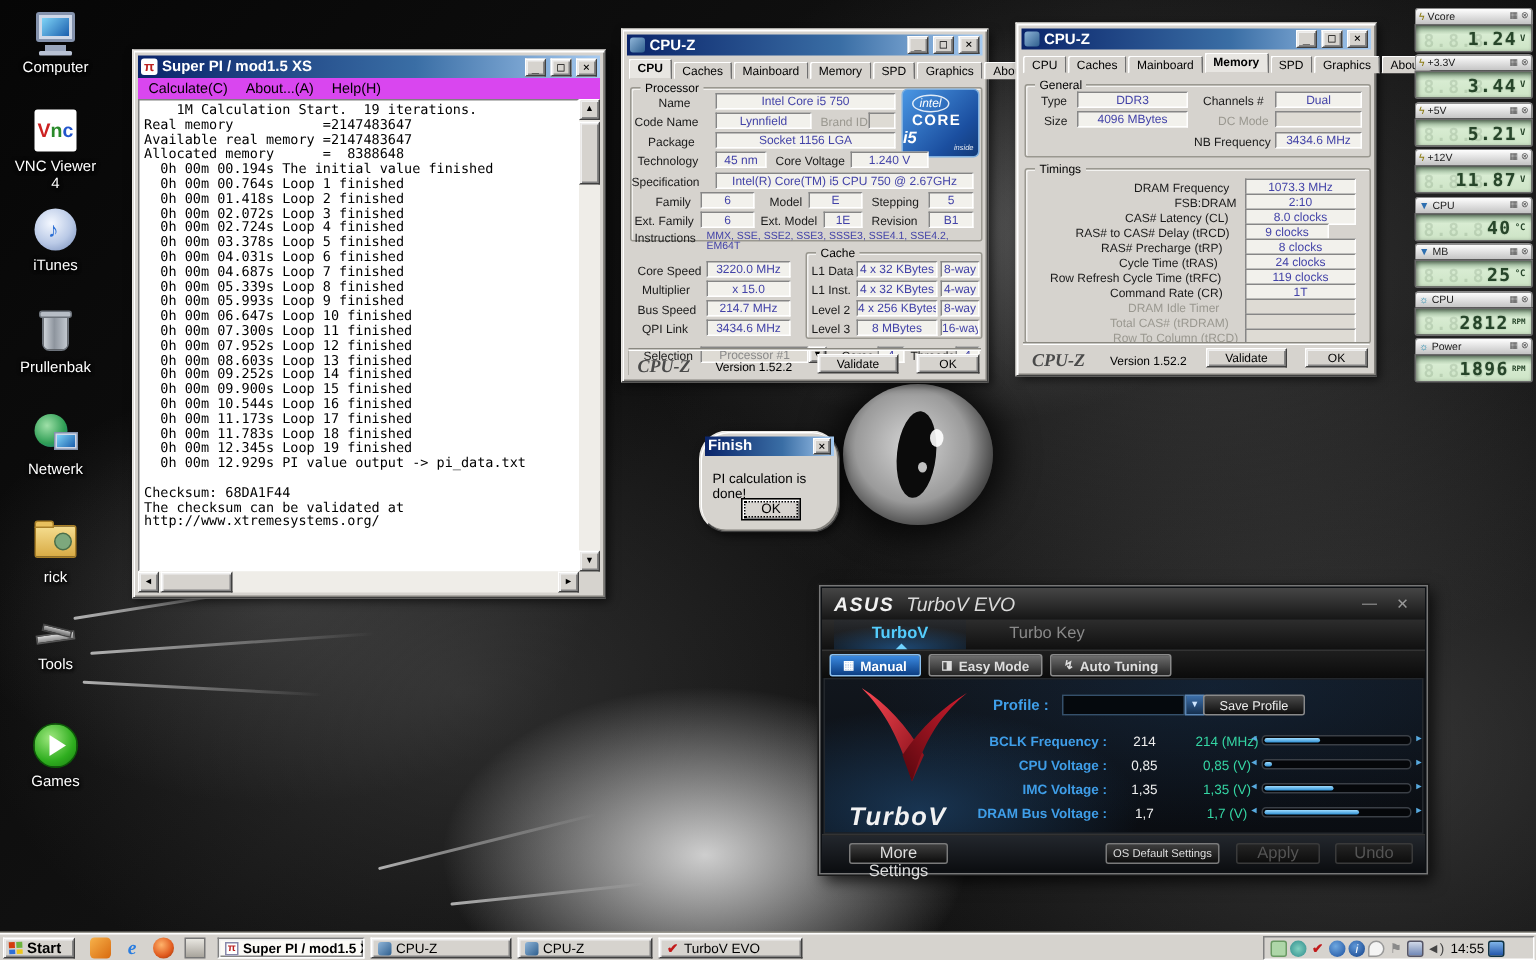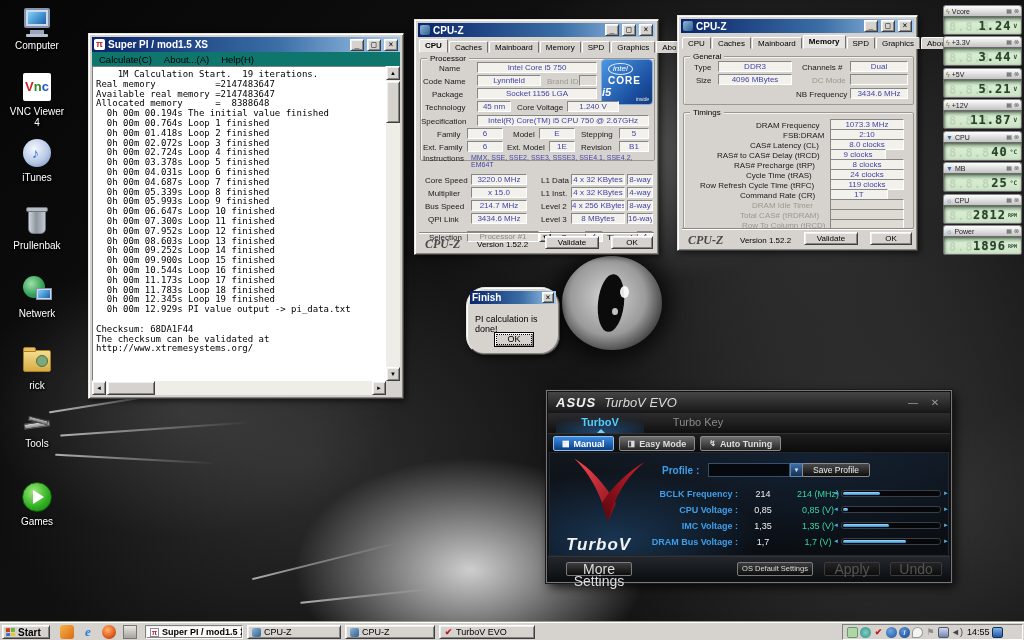--- a/index.html
+++ b/index.html
@@ -40,21 +40,21 @@
     padding:0 2px; gap:3px; }
   .tbar .ttl { color:#fff; font-size:10px; font-weight:bold; flex:1; white-space:nowrap; overflow:hidden; }
   .wbtn { width:14px; height:12px; background:#d6d3ce; border:1px solid; border-color:#fff #404040 #404040 #fff;
     box-shadow:inset 1px 1px 0 #efefef, inset -1px -1px 0 #848484; font-size:8px; line-height:10px; text-align:center;
     color:#000; font-family:"DejaVu Sans Mono",monospace; }
   .btn3d { background:#d6d3ce; border:1px solid; border-color:#fff #404040 #404040 #fff;
     box-shadow:inset 1px 1px 0 #efefef, inset -1px -1px 0 #848484; text-align:center; color:#000; }
 
   
   #superpi { left:88px; top:33px; width:316px; height:366px; }
-  #superpi .menu { position:absolute; left:3px; right:3px; top:18px; height:14px; background:#0f766e;
+  #superpi .menu { position:absolute; left:3px; right:3px; top:18px; height:14px; background:#d946ef;
     display:flex; gap:2px; font-size:9.5px; align-items:center; padding-left:2px; }
   #superpi .menu span { padding:0 5px; }
   #superpi .content { position:absolute; left:3px; top:32px; right:17px; bottom:17px; background:#fff;
     border:1px solid; border-color:#808080 #fff #fff #808080; overflow:hidden; }
   #superpi pre { font-family:"DejaVu Sans Mono",monospace; font-size:9px; line-height:9.8px; color:#000; padding:3px 0 0 3px; }
   .sb-v { position:absolute; top:32px; right:3px; bottom:17px; width:14px; background:#efede8; }
   .sb-h { position:absolute; left:3px; right:17px; bottom:3px; height:14px; background:#efede8; }
   .sb-b { position:absolute; width:14px; height:14px; font-size:6px; line-height:12px; }
   .sb-t { position:absolute; background:#d6d3ce; border:1px solid; border-color:#fff #404040 #404040 #fff;
     box-shadow:inset 1px 1px 0 #efefef, inset -1px -1px 0 #848484; }
@@ -144,21 +144,21 @@
   .tv-row-lab { position:absolute; width:110px; text-align:right; color:#3f9ee8; font-weight:bold; font-size:9px; }
   .tv-row-val { position:absolute; width:34px; text-align:center; color:#eee; font-size:9px; }
   .tv-row-dsp { position:absolute; width:56px; text-align:center; color:#35d6a4; font-size:9px; }
   .tv-slider { position:absolute; width:118px; height:9px; }
   .tv-sl-ar { position:absolute; top:0; width:8px; height:9px; color:#58aadf; font-size:6px; line-height:9px; text-align:center; }
   .tv-sl-track { position:absolute; left:9px; right:9px; top:1px; height:7px; background:#05070a; border:1px solid #3a3f46; border-radius:3px; }
   .tv-sl-fill { position:absolute; left:1px; top:1px; height:3px; border-radius:2px; background:linear-gradient(#9fdcff,#2f8fd2); }
   .tv-foot { position:absolute; left:1px; right:1px; bottom:1px; height:25px; background:linear-gradient(#23272d,#0b0d10);
     border-top:1px solid #333; }
   .tv-fbtn { position:absolute; top:5px; height:14px; background:linear-gradient(#3e3e3e,#0d0d0d); border:1px solid #7a7a7a;
-    color:#ddd; font-size:14px; text-align:center; line-height:12px; border-radius:2px; }
+    color:#ddd; font-size:11px; text-align:center; line-height:12px; border-radius:2px; }
   .tv-fbtn.dis { border-color:#3a3a3a; color:#555; background:linear-gradient(#242424,#0d0d0d); }
 
   
   #taskbar { position:absolute; left:0; right:0; bottom:0; height:18px; background:#d6d3ce; border-top:1px solid #fff;
     box-shadow:0 -1px 0 #9a9890; }
   #startbtn { position:absolute; left:2px; top:2px; width:48px; height:14px; display:flex; align-items:center; gap:3px;
     padding-left:3px; font-size:10px; font-weight:bold; }
   .flag { width:9px; height:8px; display:grid; grid-template-columns:4px 4px; grid-template-rows:3.5px 3.5px; gap:1px; transform:rotate(-3deg); }
   .ql { position:absolute; top:2px; width:14px; height:14px; }
   .task { position:absolute; top:2px; height:14px; display:flex; align-items:center; gap:3px; padding:0 4px;
@@ -370,20 +370,23 @@
 
     <span class="lab" style="left:10px;top:156px;">Core Speed</span>
     <span class="fld" style="left:56px;top:154px;width:56px;">3220.0 MHz</span>
     <span class="lab" style="left:13px;top:169px;">Multiplier</span>
     <span class="fld" style="left:56px;top:167px;width:56px;">x 15.0</span>
     <span class="lab" style="left:10px;top:182px;">Bus Speed</span>
     <span class="fld" style="left:56px;top:180px;width:56px;">214.7 MHz</span>
     <span class="lab" style="left:13px;top:195px;">QPI Link</span>
     <span class="fld" style="left:56px;top:193px;width:56px;">3434.6 MHz</span>
 
+    <div class="grp" style="left:122px;top:148px;width:118px;height:58px;">
+      <span class="glbl">Cache</span>
+    </div>
     <span class="lab" style="left:126px;top:156px;">L1 Data</span>
     <span class="fld" style="left:156px;top:154px;width:54px;">4 x 32 KBytes</span>
     <span class="fld" style="left:212px;top:154px;width:26px;">8-way</span>
     <span class="lab" style="left:126px;top:169px;">L1 Inst.</span>
     <span class="fld" style="left:156px;top:167px;width:54px;">4 x 32 KBytes</span>
     <span class="fld" style="left:212px;top:167px;width:26px;">4-way</span>
     <span class="lab" style="left:126px;top:182px;">Level 2</span>
     <span class="fld" style="left:156px;top:180px;width:54px;">4 x 256 KBytes</span>
     <span class="fld" style="left:212px;top:180px;width:26px;">8-way</span>
     <span class="lab" style="left:126px;top:195px;">Level 3</span>
@@ -449,21 +452,21 @@
     <span class="fld" style="left:152px;top:123px;width:74px;">8.0 clocks</span>
     <span class="lab" style="left:39px;top:135px;">RAS# to CAS# Delay (tRCD)</span>
     <span class="fld" style="left:152px;top:133px;width:56px;">9 clocks</span>
     <span class="lab" style="left:56px;top:145px;">RAS# Precharge (tRP)</span>
     <span class="fld" style="left:152px;top:143px;width:74px;">8 clocks</span>
     <span class="lab" style="left:68px;top:155px;">Cycle Time (tRAS)</span>
     <span class="fld" style="left:152px;top:153px;width:74px;">24 clocks</span>
     <span class="lab" style="left:22px;top:165px;">Row Refresh Cycle Time (tRFC)</span>
     <span class="fld" style="left:152px;top:163px;width:74px;">119 clocks</span>
     <span class="lab" style="left:62px;top:175px;">Command Rate (CR)</span>
-    <span class="fld" style="left:152px;top:173px;width:58px;">1T</span>
+    <span class="fld" style="left:152px;top:173px;width:74px;">1T</span>
     <span class="lab dim" style="left:74px;top:185px;">DRAM Idle Timer</span>
     <span class="fld dim" style="left:152px;top:183px;width:74px;"></span>
     <span class="lab dim" style="left:62px;top:195px;">Total CAS# (tRDRAM)</span>
     <span class="fld dim" style="left:152px;top:193px;width:74px;"></span>
     <span class="lab dim" style="left:64px;top:205px;">Row To Column (tRCD)</span>
     <span class="fld dim" style="left:152px;top:203px;width:74px;"></span>
 
     <div class="foot">
       <span class="brand">CPU-Z</span>
       <span class="ver">Version 1.52.2</span>

